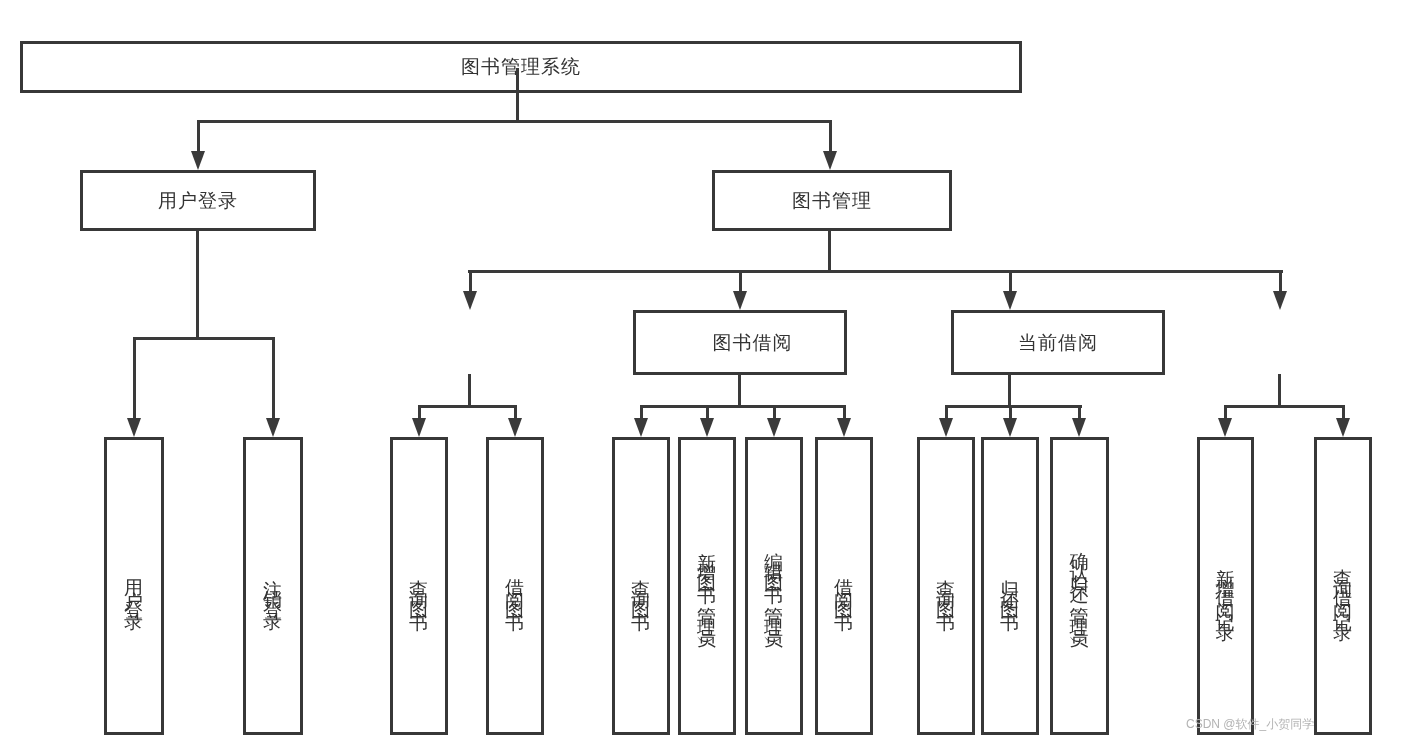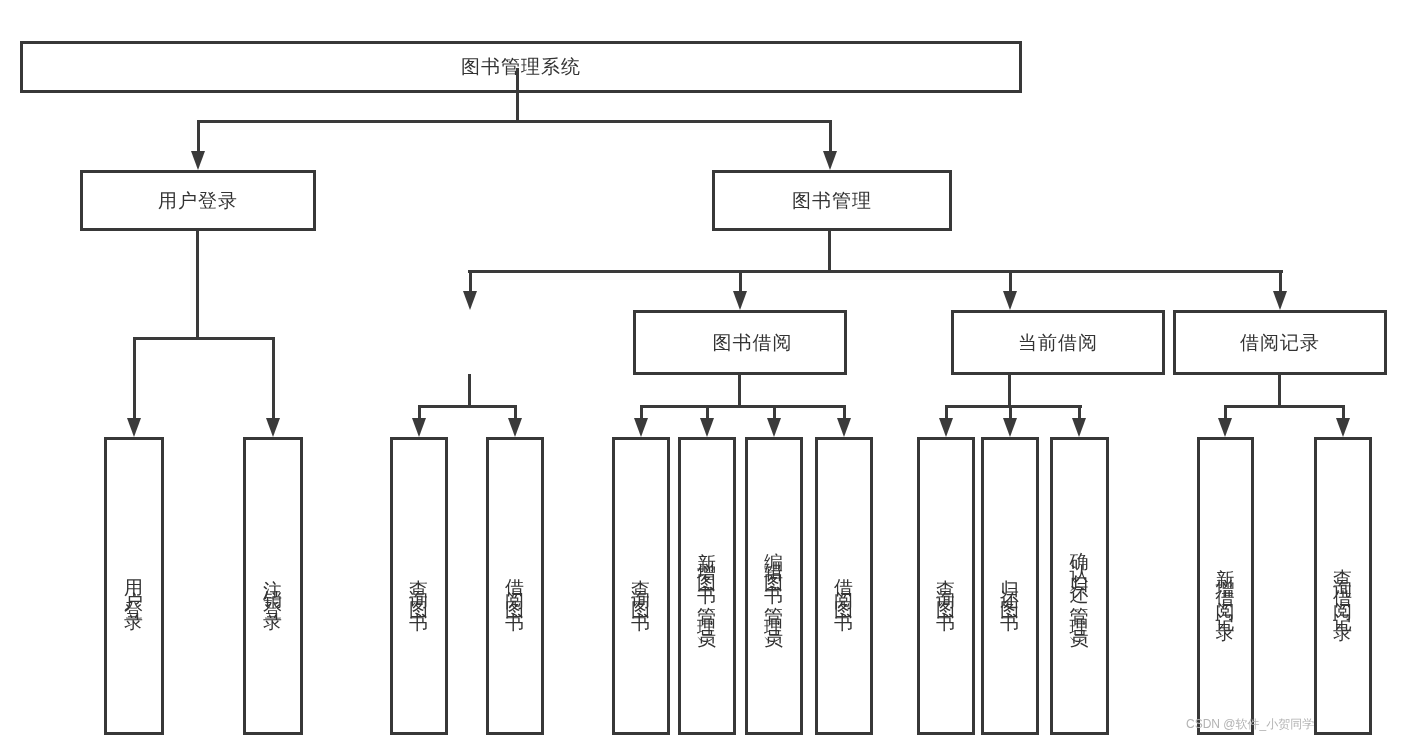--- a/index.html
+++ b/index.html
@@ -142,23 +142,20 @@
       <i class="stem"></i>
       <i class="head"></i>
     </div>
 
   <div class="node lvl3 g1">
     <span>图书借阅</span>
   </div>
   <div class="node lvl3 g2">
     <span>当前借阅</span>
   </div>
-  <div class="node lvl3 g3">
-    <span>借阅记录</span>
-  </div>
 
   <div class="vline" style="left:468px; top:374px; height:31px;"></div>
   <div class="hline" style="left:418px; top:405px; width:99px;"></div>
   <div class="arrow" style="left:412px; top:405px; height:32px;">
       <i class="stem"></i>
       <i class="head"></i>
     </div>
   <div class="arrow" style="left:508px; top:405px; height:32px;">
       <i class="stem"></i>
       <i class="head"></i>

